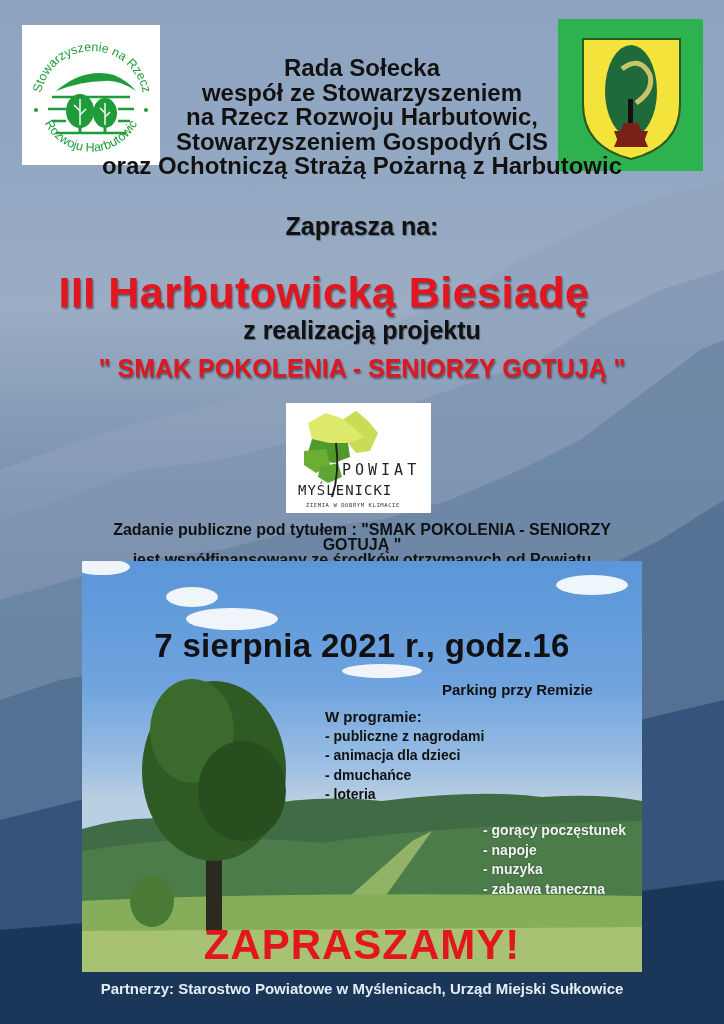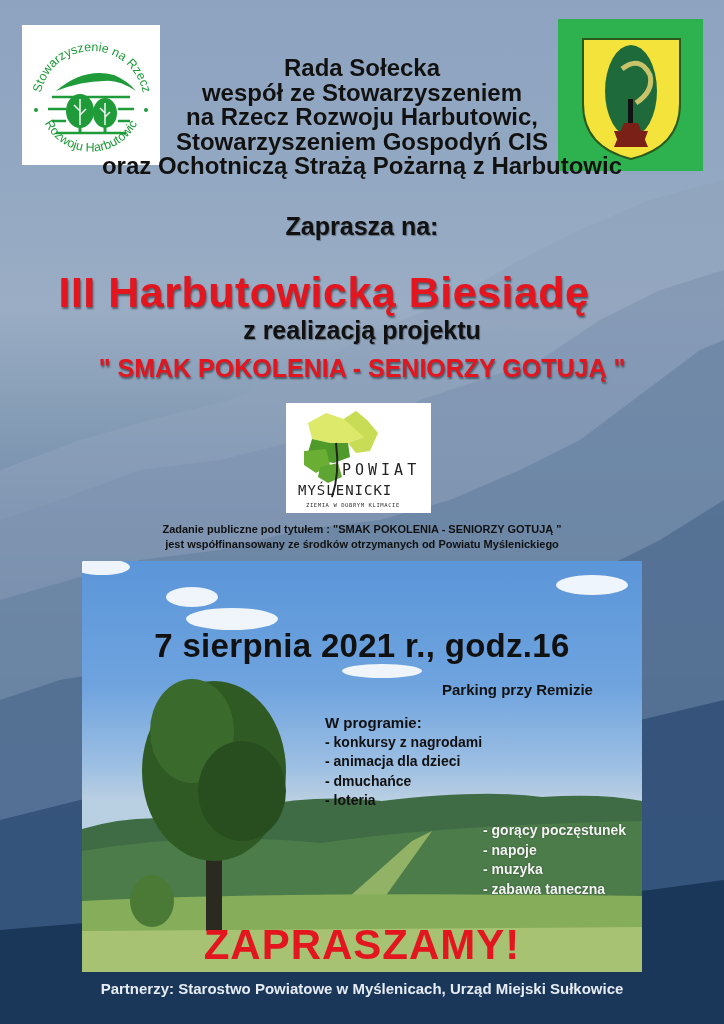--- a/index.html
+++ b/index.html
@@ -40,33 +40,33 @@
     font-weight: bold; font-size: 25px; color: #111;
     text-shadow: 1px 1px 1px rgba(0,0,0,0.35);
   }
   #project-name {
     top: 354px; left: 0; width: 724px; text-align: center;
     font-weight: bold; font-size: 25px; color: #e3151e;
     text-shadow: 1px 2px 2px rgba(0,0,0,0.45);
   }
   #funding {
     top: 522px; left: 100px; width: 524px; text-align: center;
-    font-weight: bold; font-size: 11px; line-height: 15px; color: #111;
+    font-weight: bold; font-size: 16px; line-height: 15px; color: #111;
   }
 
   #photo {
     left: 82px; top: 561px; width: 560px; height: 411px; overflow: hidden;
     background: linear-gradient(180deg, #5b96d9 0%, #6ea3de 30%, #9dbfe3 50%, #b9cfe2 58%);
     padding-left: 44px;
   }
   #photo svg { position: absolute; left: 0; top: 0; }
   .ph-text { position: absolute; font-weight: bold; color: #111; }
   #date-line { left: 0; width: 560px; top: 66px; text-align: center; font-size: 33px; letter-spacing: 0.3px; }
   #parking { left: 360px; top: 120px; font-size: 15px; }
-  #program { left: 243px; top: 152px; font-size: 14px; line-height: 19.5px; }
+  #program { left: 243px; top: 146px; font-size: 14px; line-height: 19.5px; }
   #program .p-title { font-size: 15px; }
   #extras { left: 401px; top: 260px; font-size: 14px; line-height: 19.5px; color: #f3f3f3; text-shadow: 0 0 2px rgba(0,0,0,0.4); }
   #invite-big {
     left: 0; width: 560px; top: 360px; text-align: center;
     font-size: 42px; color: #e3151e; font-weight: bold; letter-spacing: 1px;
   }
   #partners {
     top: 980px; left: 0; width: 724px; text-align: center;
     font-weight: bold; font-size: 15px; color: #e6ecf3;
   }
@@ -185,21 +185,21 @@
     <rect x="124" y="280" width="16" height="90" fill="#2b2a20"></rect>
     <ellipse cx="132" cy="210" rx="72" ry="90" fill="#2f5a24"></ellipse>
     <ellipse cx="110" cy="170" rx="42" ry="52" fill="#3b6b2c"></ellipse>
     <ellipse cx="160" cy="230" rx="44" ry="50" fill="#284e1f"></ellipse>
     <ellipse cx="70" cy="340" rx="22" ry="26" fill="#4a7a36"></ellipse>
   </svg>
   <div id="date-line" class="ph-text">7 sierpnia 2021 r., godz.16</div>
   <div id="parking" class="ph-text">Parking przy  Remizie</div>
   <div id="program" class="ph-text">
     <div class="p-title">W programie:</div>
-    <div>- konkursy z nagrodami</div>
+    <div>- publiczne z nagrodami</div>
     <div>- animacja dla dzieci</div>
     <div>- dmuchańce</div>
     <div>- loteria</div>
   </div>
   <div id="extras" class="ph-text">
     <div>- gorący poczęstunek</div>
     <div>- napoje</div>
     <div>- muzyka</div>
     <div>- zabawa taneczna</div>
   </div>

